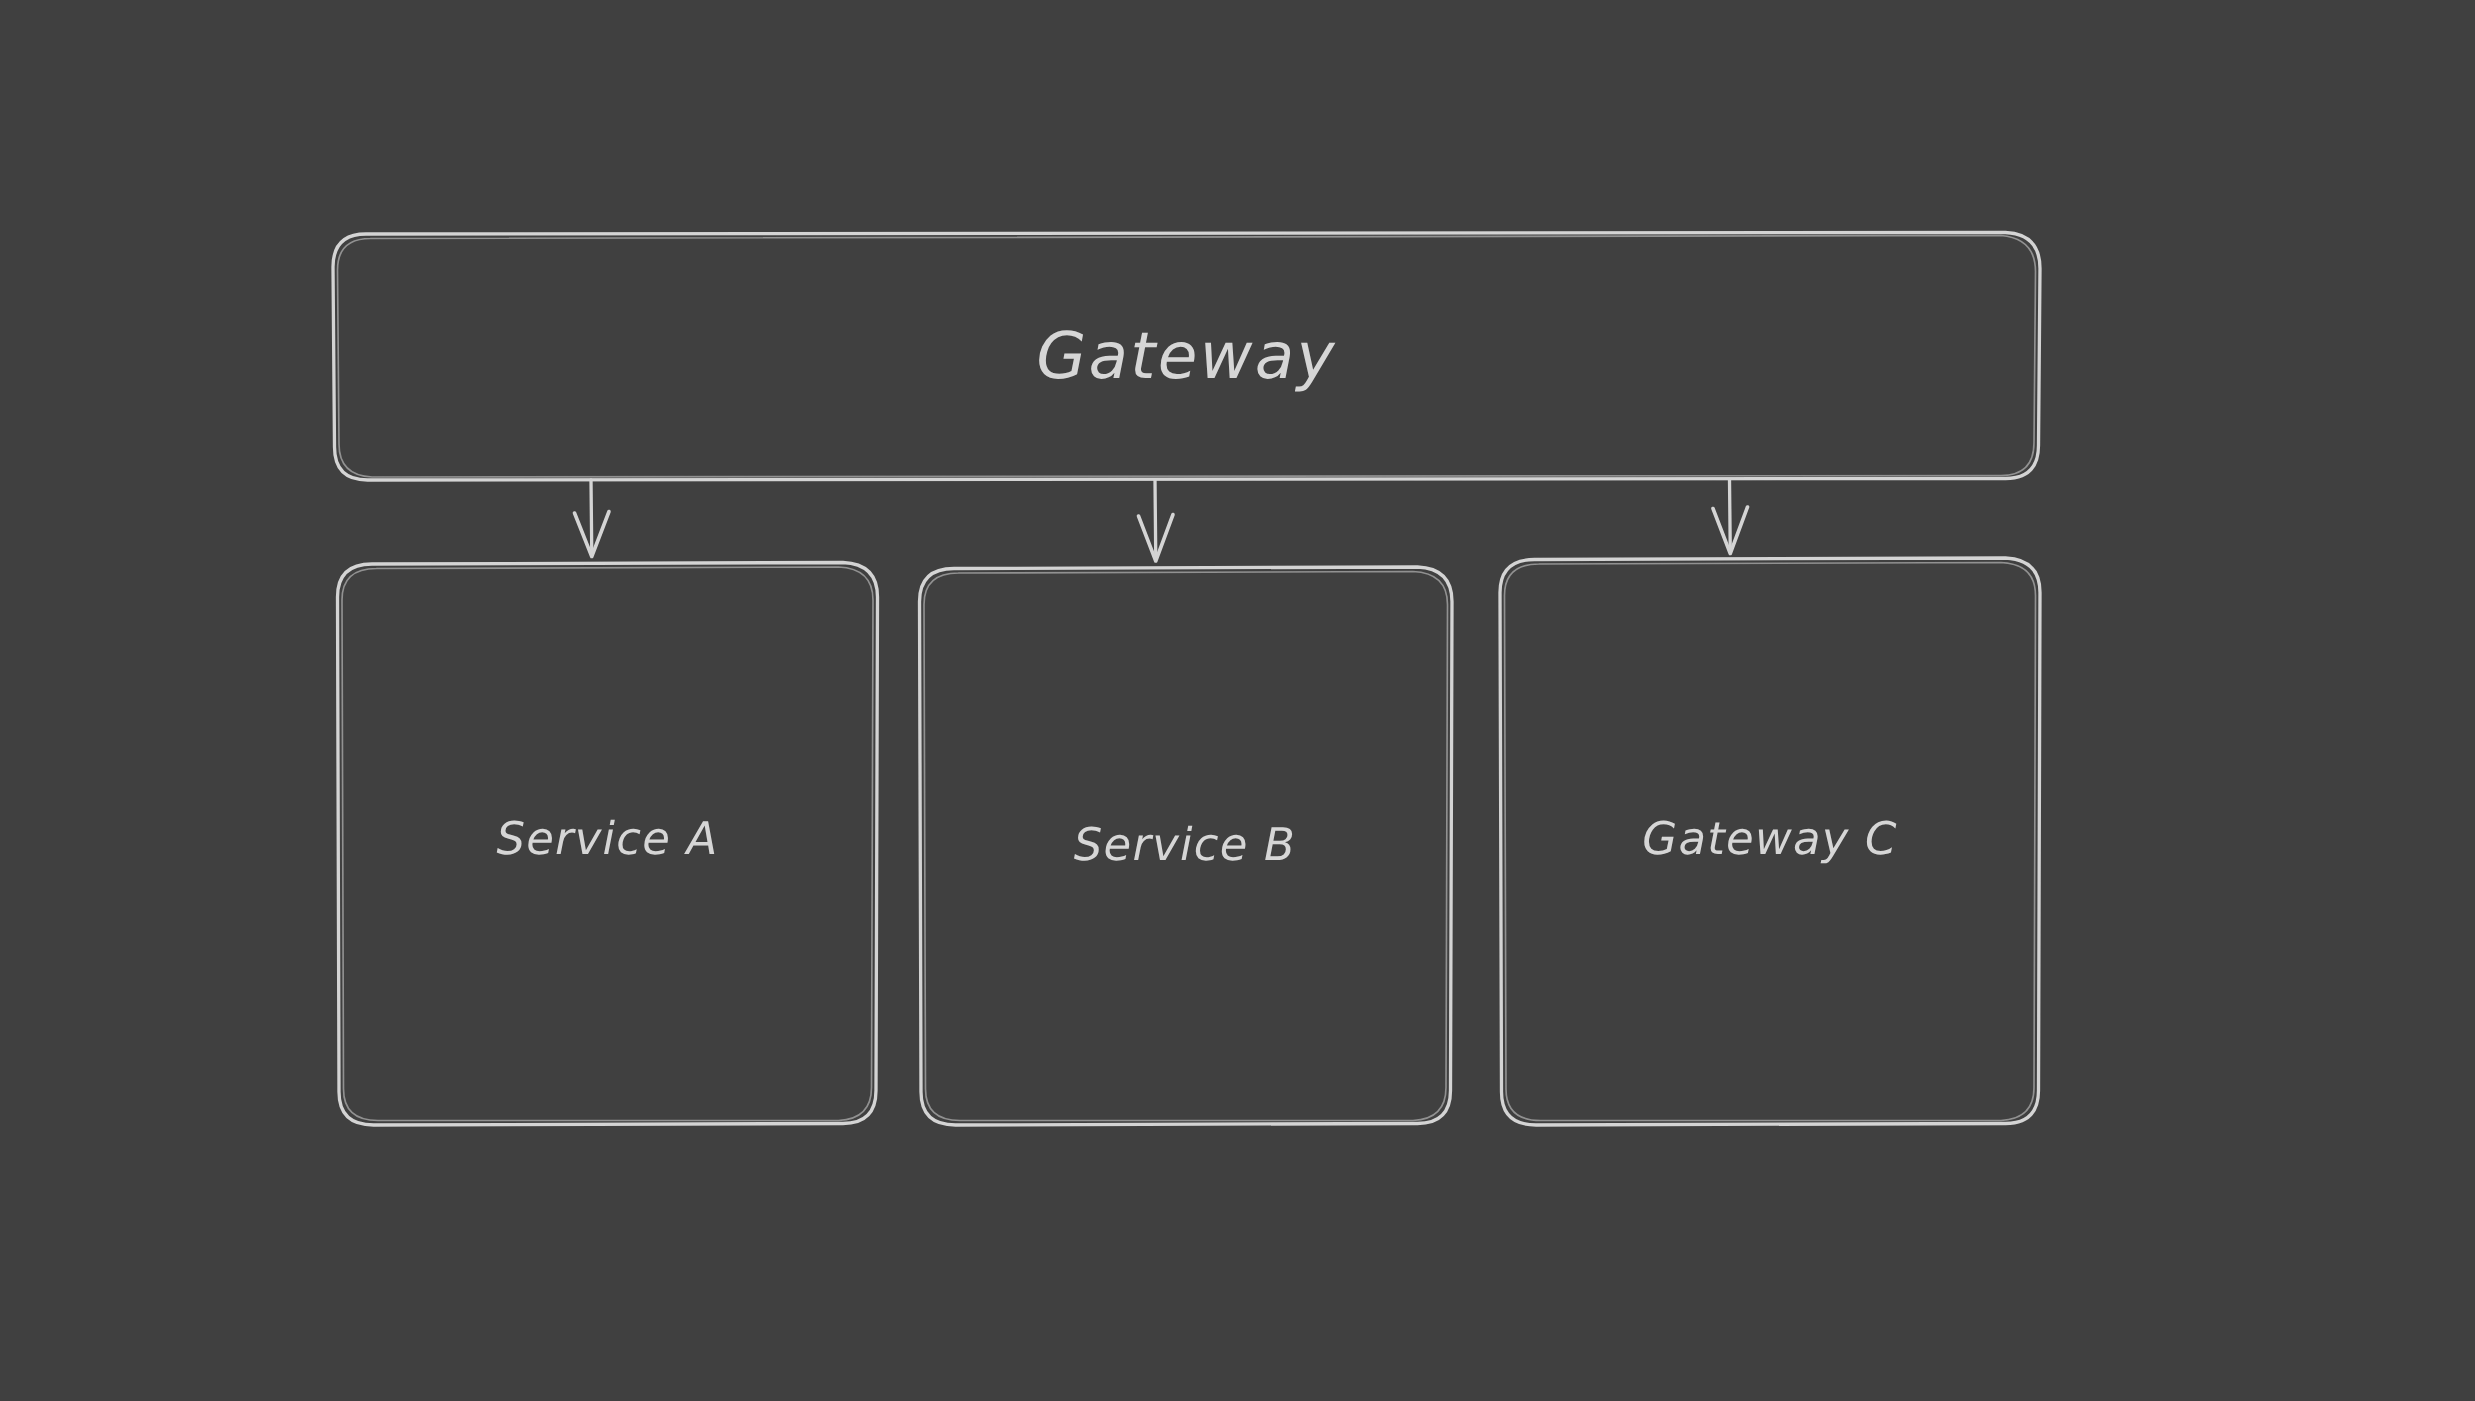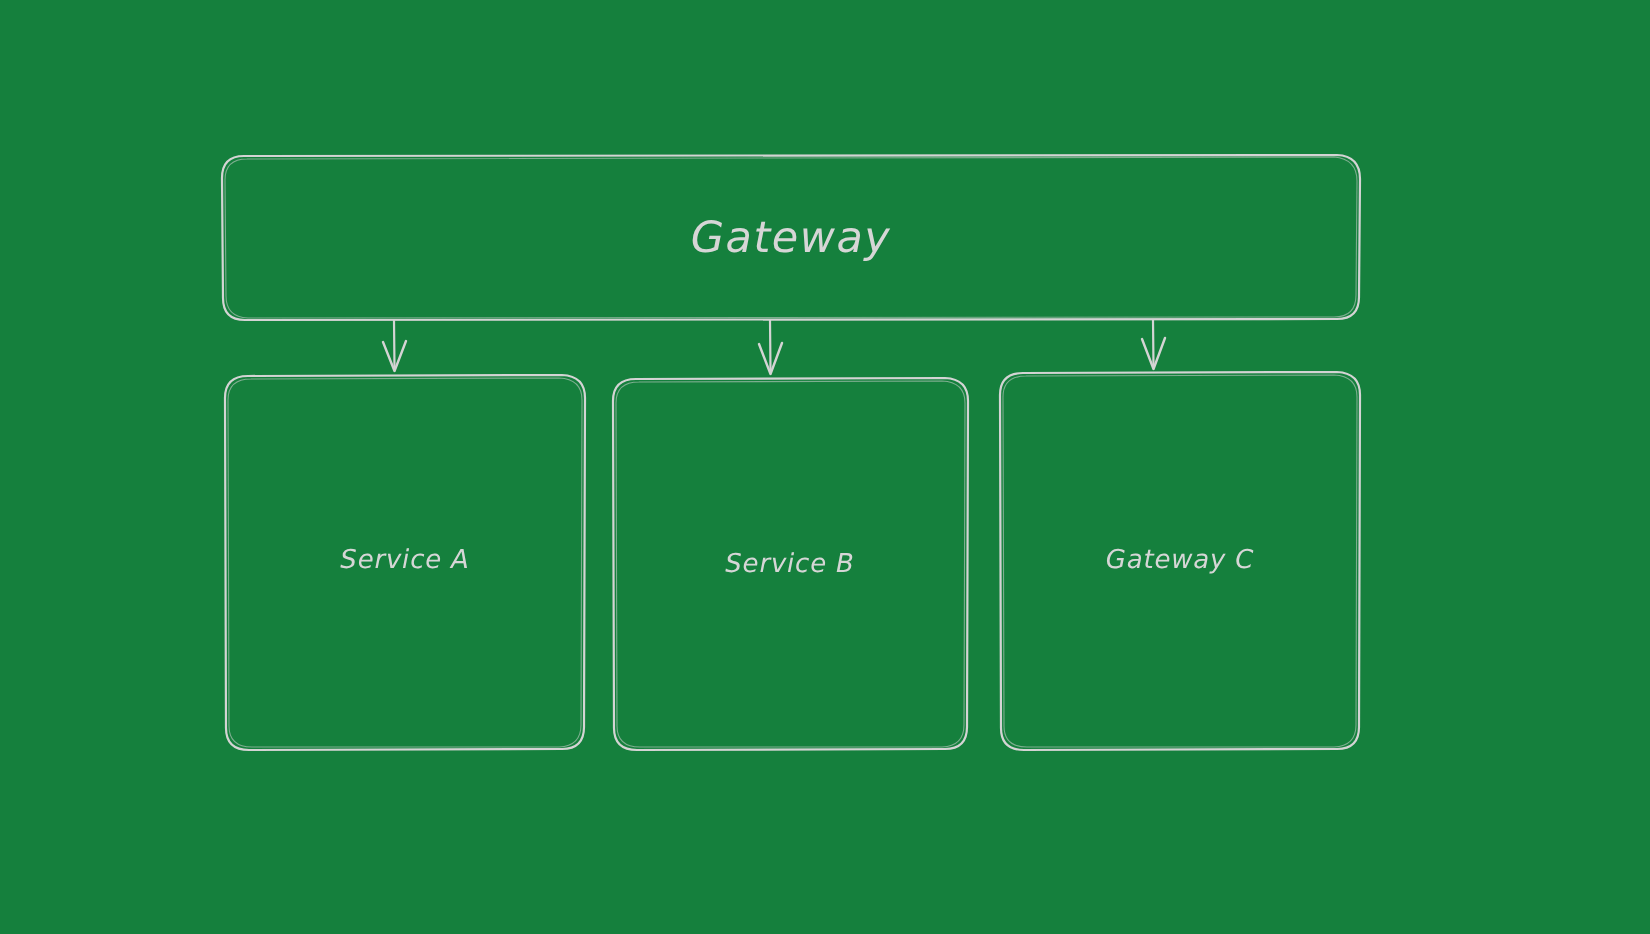--- a/index.html
+++ b/index.html
@@ -38,38 +38,38 @@
     text-align: center;
     letter-spacing: 0.5px;
     user-select: none;
     text-rendering: geometricPrecision;
   }
   .label-gateway {
     font-size: 43px;
     letter-spacing: 1.5px;
   }
   .label-service {
-    font-size: 26px;
+    font-size: 30px;
     letter-spacing: 0.8px;
   }
   .sketch-stroke {
     fill: none;
     stroke: #d4d4d4;
     stroke-linecap: round;
     stroke-linejoin: round;
   }
   .sketch-stroke-main { stroke-width: 2.2; }
   .sketch-stroke-ghost { stroke-width: 1.1; opacity: 0.55; }
   .connector-line { stroke: #d4d4d4; stroke-width: 2.2; fill: none; stroke-linecap: round; }
   .connector-head { stroke: #d4d4d4; stroke-width: 2.4; fill: none; stroke-linecap: round; stroke-linejoin: round; }
 </style>
 </head>
 <body style="background: rgb(20, 20, 20);">
 
-<div id="canvas-root" style="background: #15803d; text-decoration: underline;">
+<div id="canvas-root" style="background: #404040; text-decoration: underline;">
 
   <svg id="diagram-svg" viewBox="0 0 1650 934" xmlns="http://www.w3.org/2000/svg">
 
     <g>
       <path class="sketch-stroke sketch-stroke-main" d="M 244 156
                L 1337 155
                Q 1360 156 1360 179
                L 1359 297
                Q 1359 319 1337 319
                L 245 320

